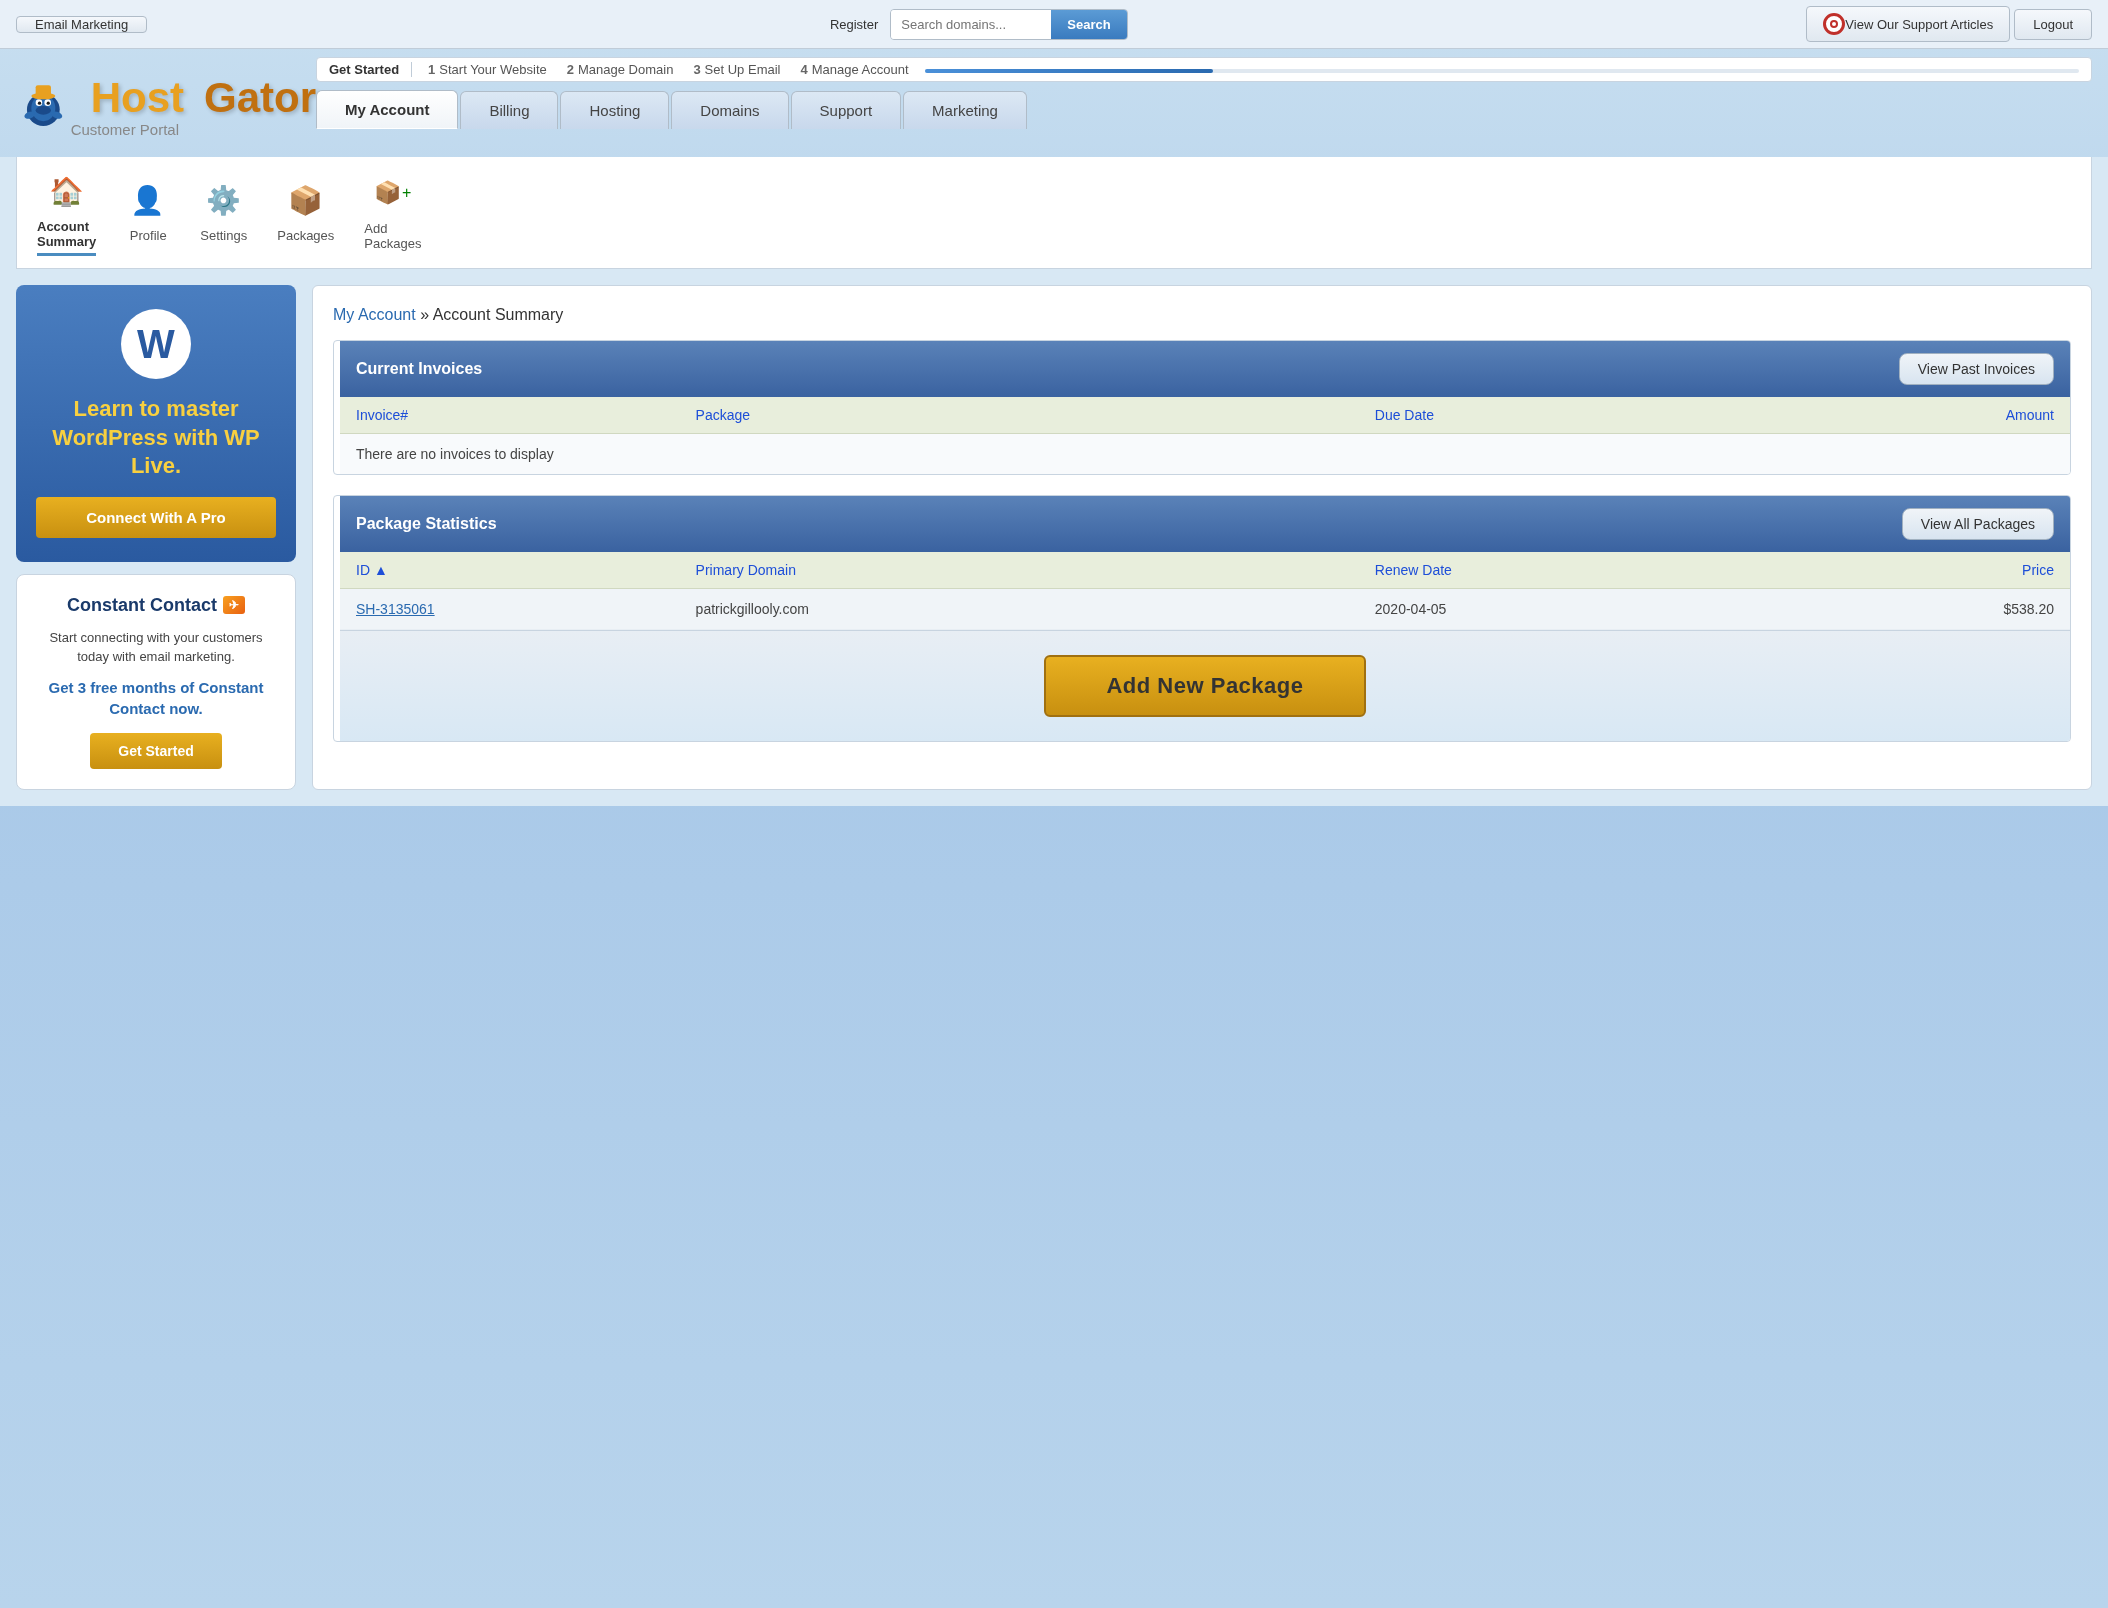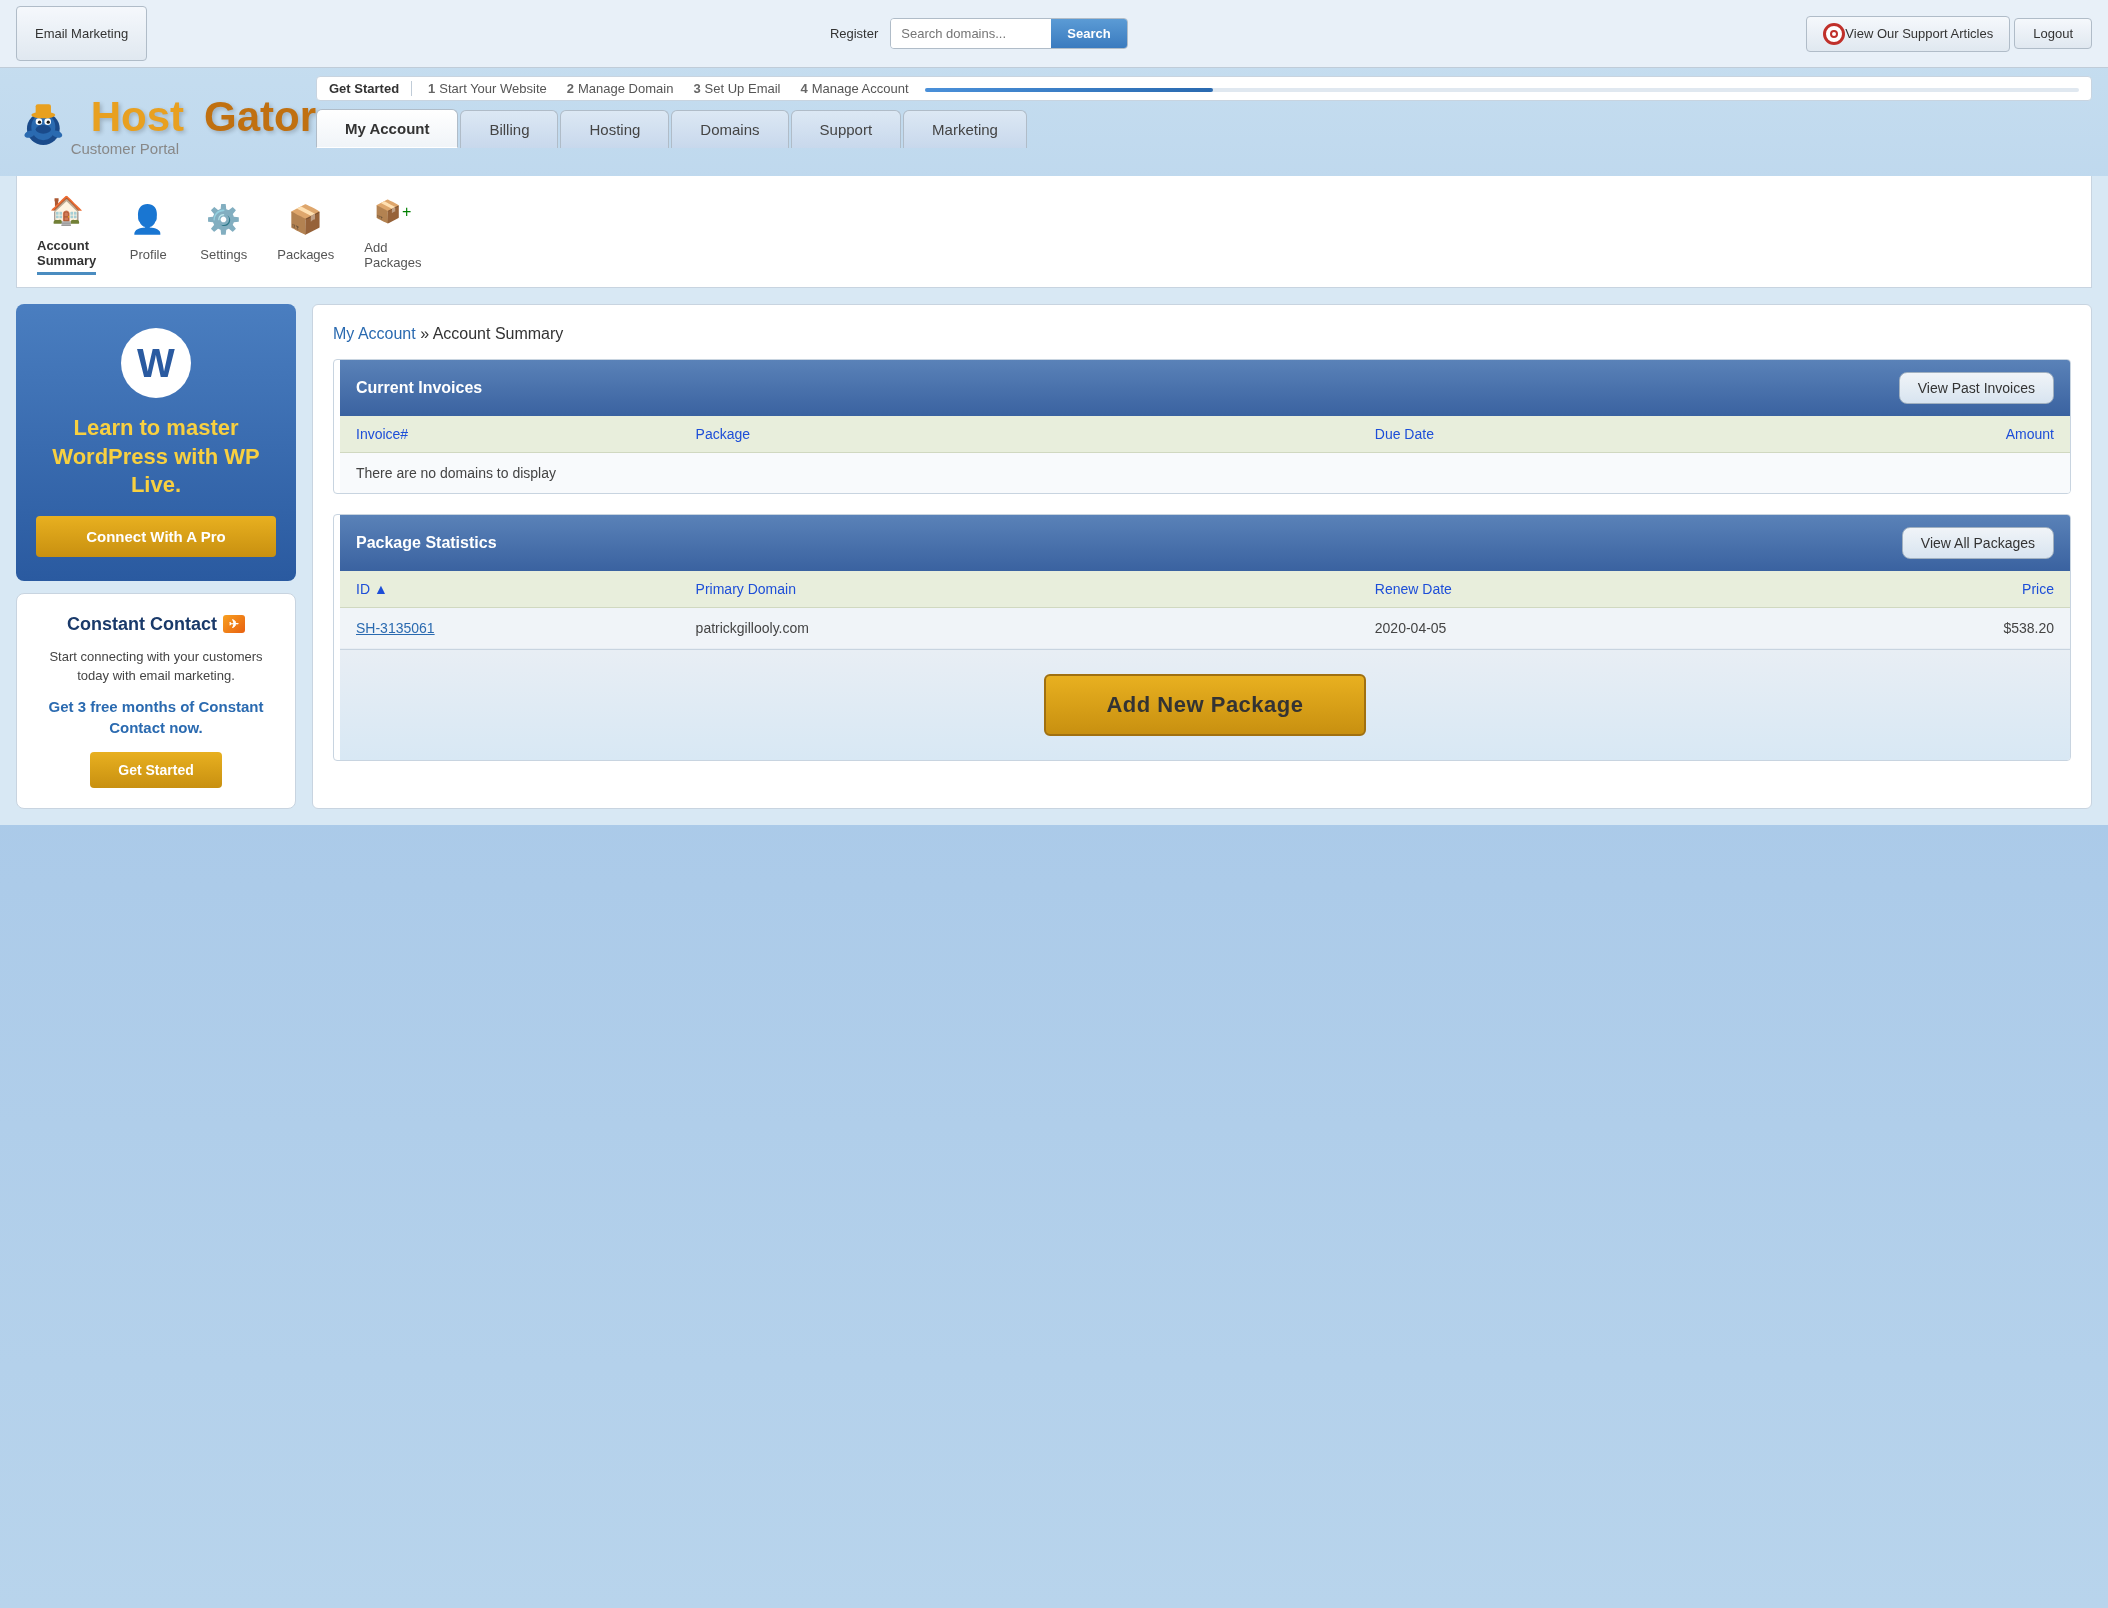--- a/index.html
+++ b/index.html
@@ -18,21 +18,21 @@
       display: flex;
       align-items: center;
       justify-content: space-between;
       padding: 6px 16px;
       gap: 8px;
     }
     .top-bar-left { display: flex; gap: 0; }
     .top-bar-right { display: flex; align-items: center; gap: 4px; }
 
     .top-nav-link {
-      padding: 19px 18px;
+      padding: 0 18px;
       border: 1px solid #b0bcc8;
       border-radius: 4px;
       background: linear-gradient(180deg, #f5f8fc 0%, #e0e8f0 100%);
       color: #333;
       font-size: 13px;
       cursor: pointer;
       text-decoration: none;
       display: inline-block;
     }
 
@@ -612,21 +612,21 @@
           <span>Current Invoices</span>
           <button class="section-header-btn">View Past Invoices</button>
         </div>
         <div class="table-header-row invoices-grid">
           <span>Invoice#</span>
           <span>Package</span>
           <span>Due Date</span>
           <span style="text-align:right;">Amount</span>
         </div>
         <div class="table-row empty">
-          <span>There are no domains to display</span>
+          <span>There are no invoices to display</span>
         </div>
       </div>
 
       <div class="section-box">
         <div class="section-header">
           <span>Package Statistics</span>
           <button class="section-header-btn">View All Packages</button>
         </div>
         <div class="table-header-row packages-grid">
           <span>ID ▲</span>

